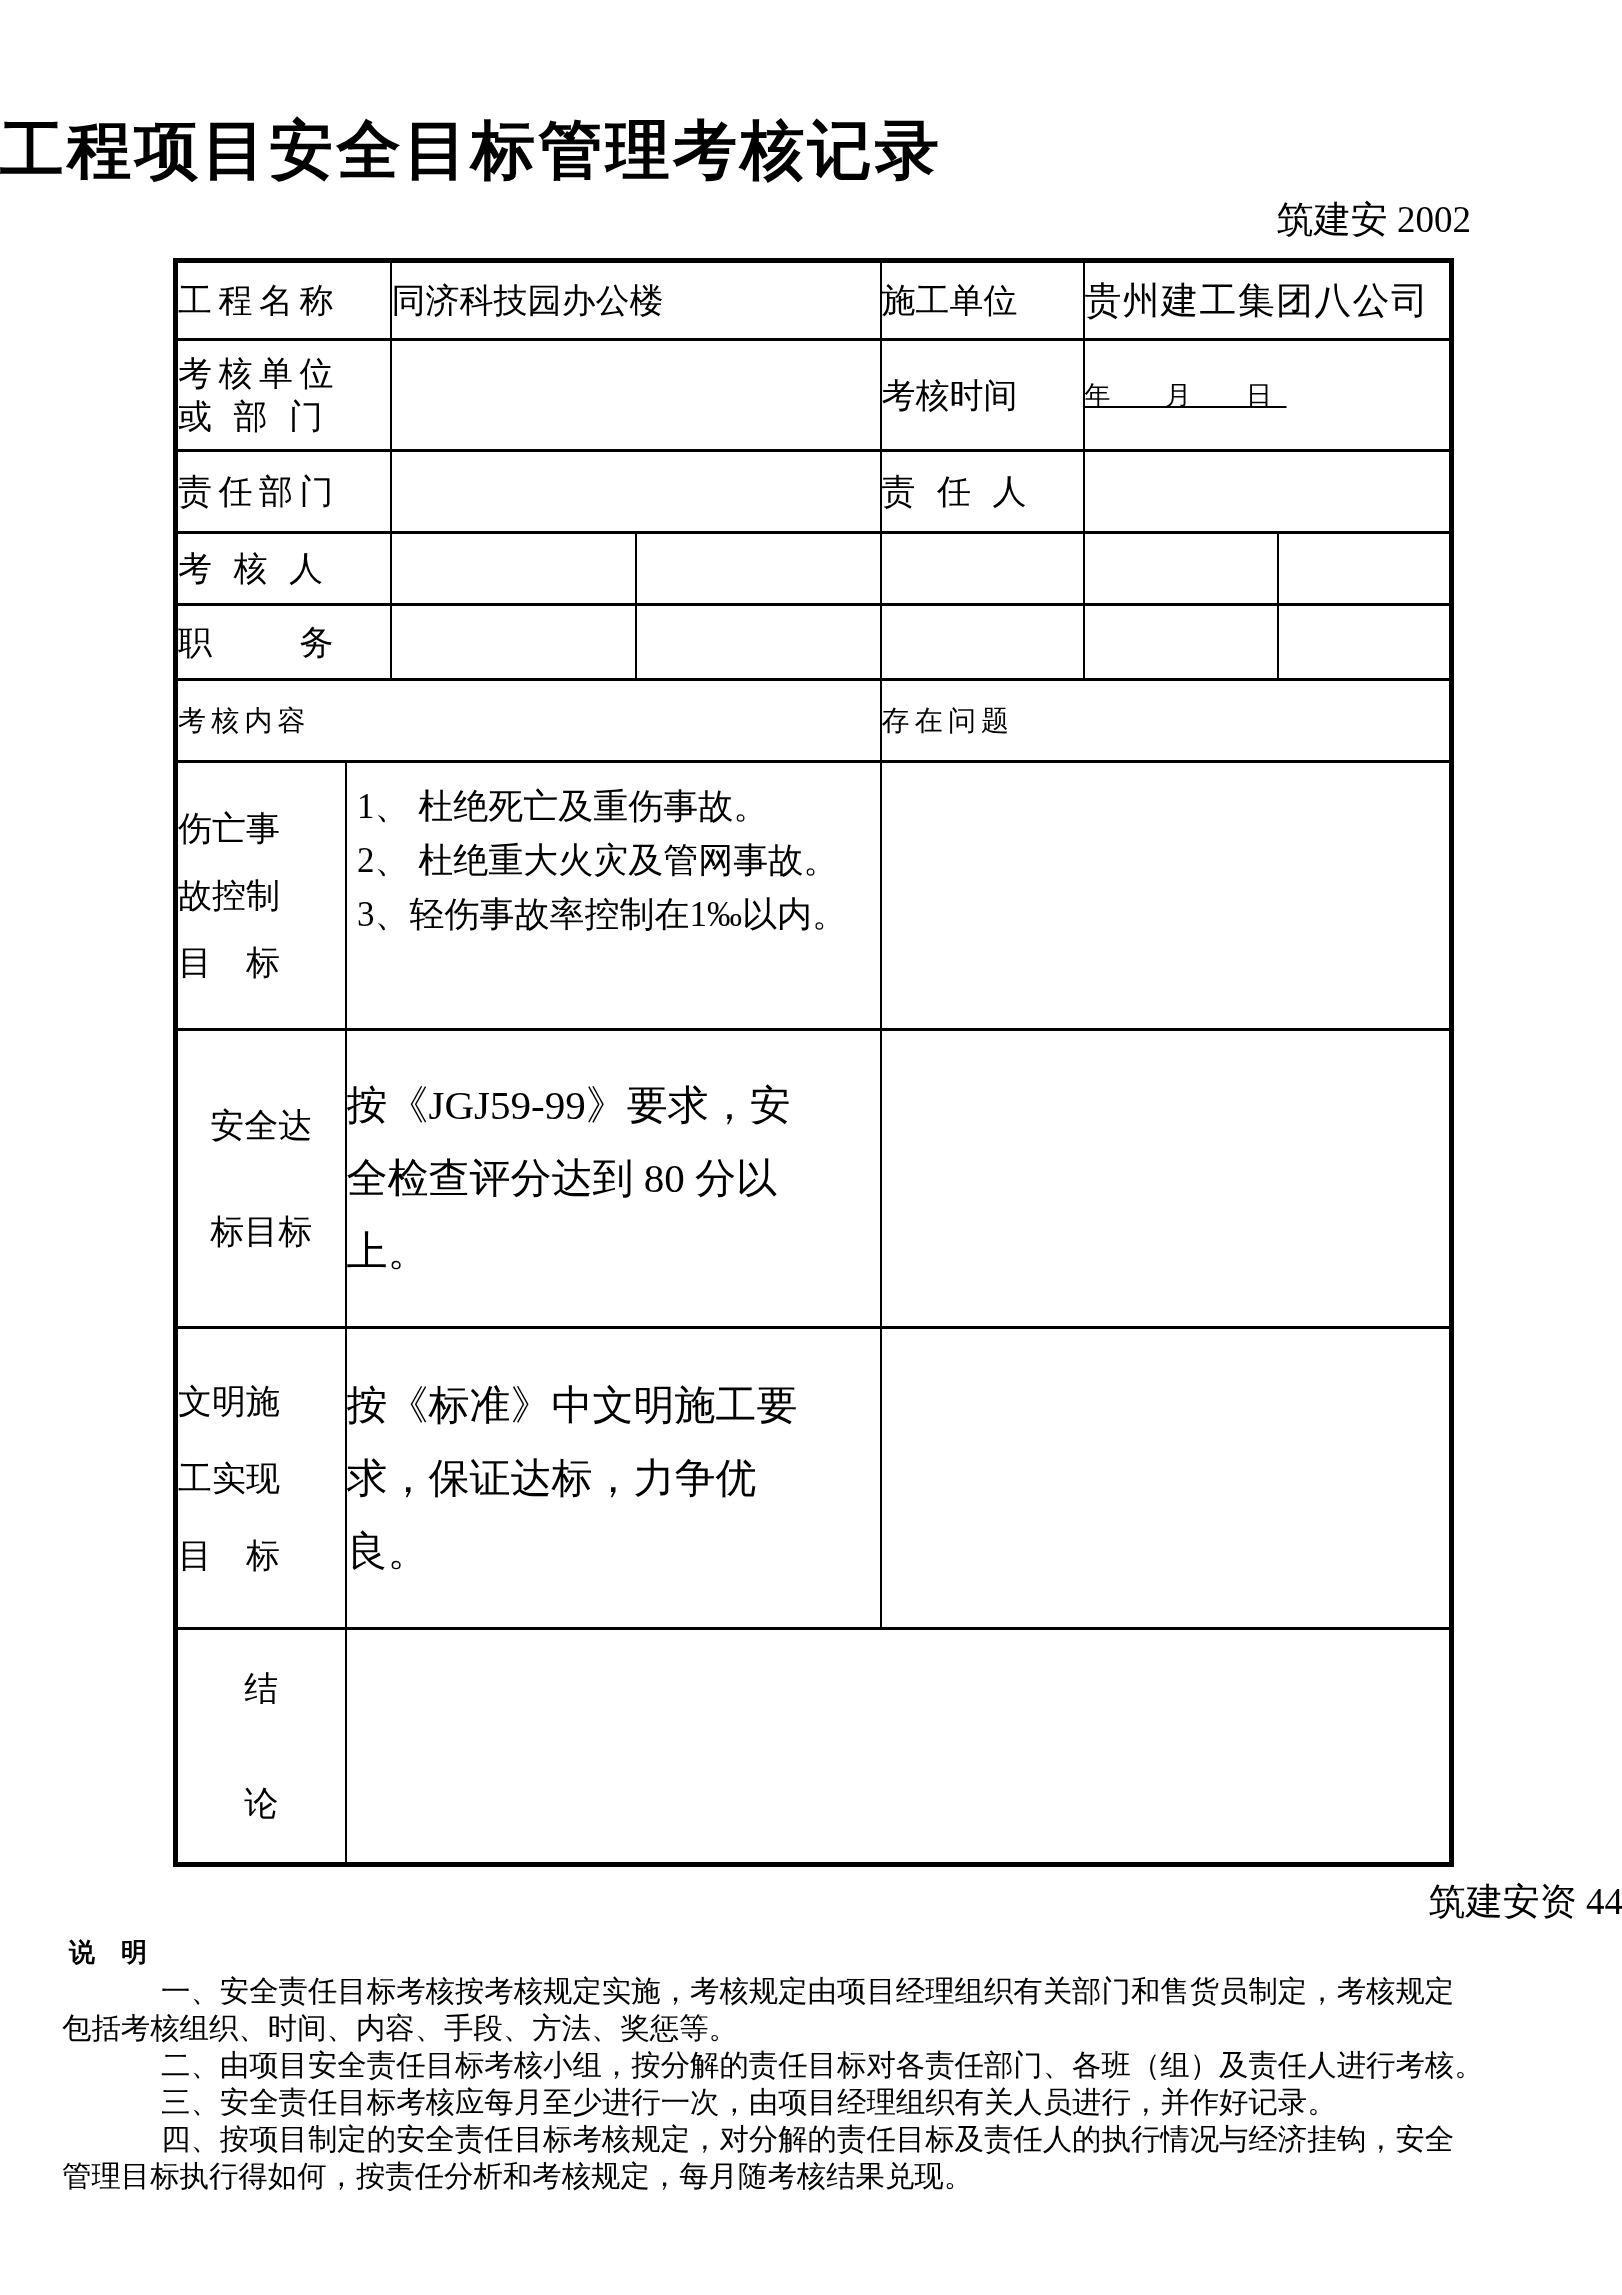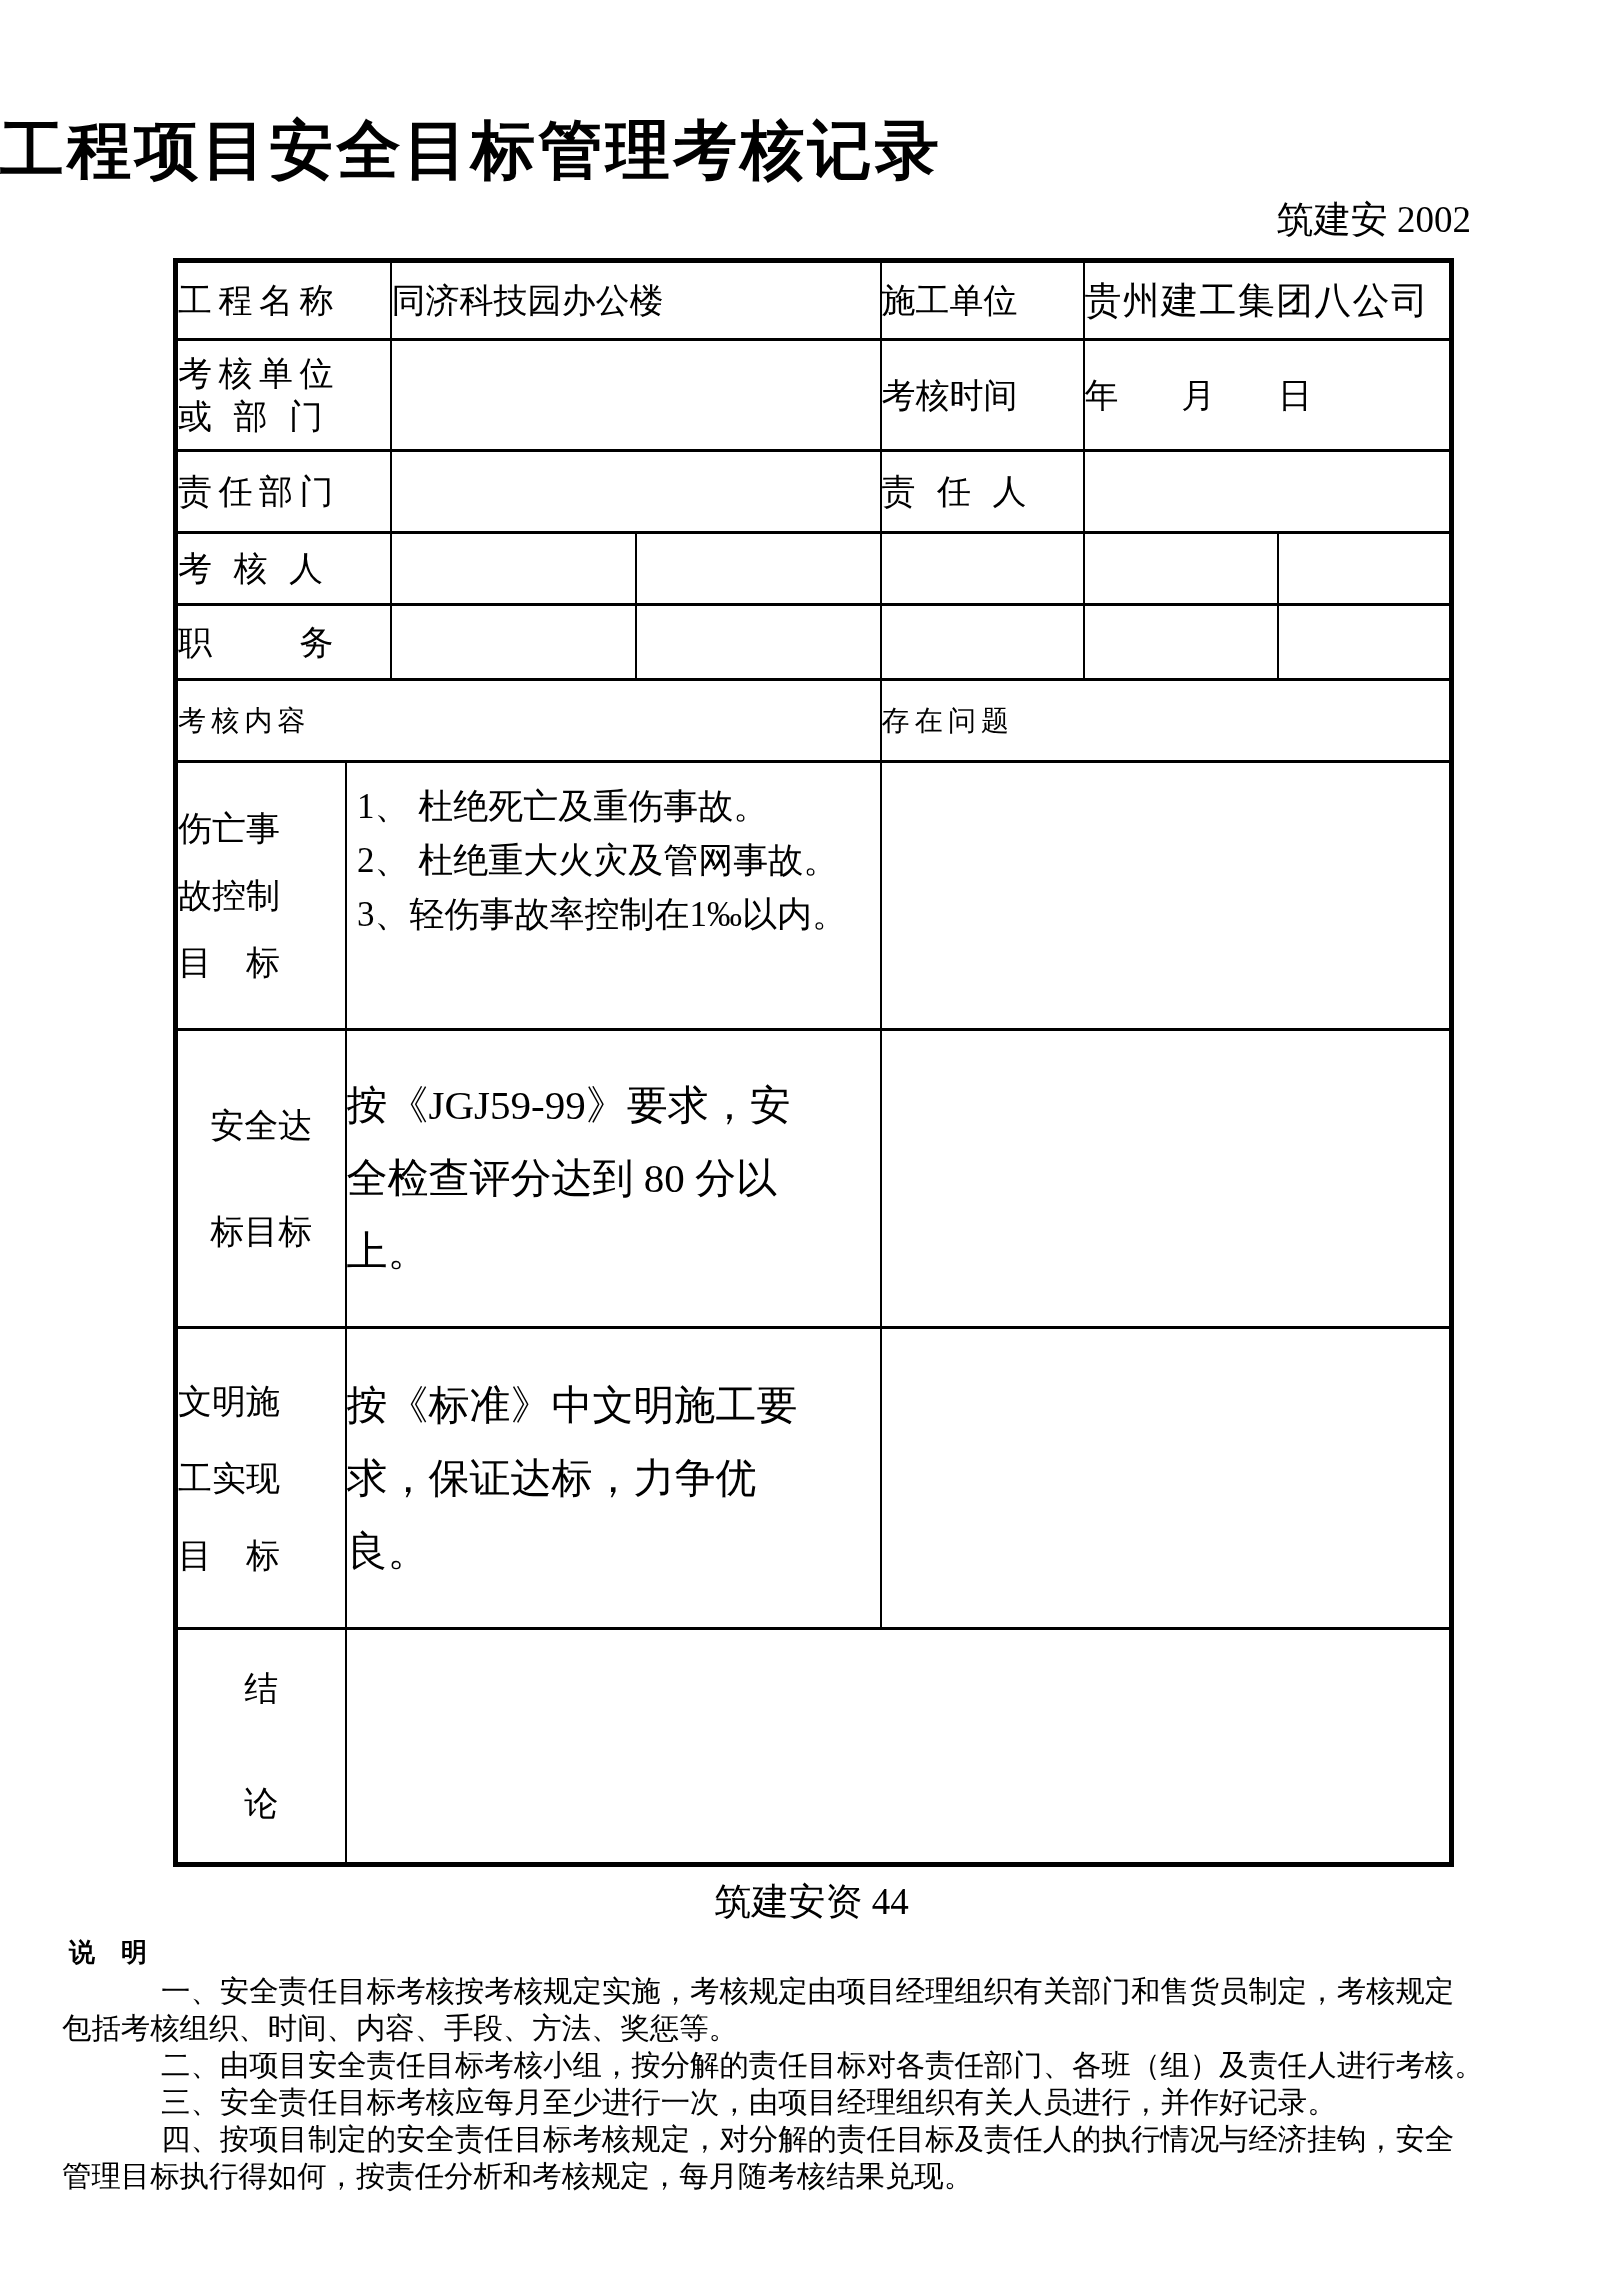--- a/index.html
+++ b/index.html
@@ -21,27 +21,27 @@
     width:1276px;margin:17px 0 0 173px;
     border:5.2px solid #000;
   }
   td{
     border:2px solid #000;border-top-width:3.3px;border-bottom-width:3.3px;
     padding:0;text-align:left;vertical-align:middle;
     font-size:34px;line-height:43px;overflow:hidden;
   }
   .ls{letter-spacing:6.5px;}
   .big-val{font-size:37px;letter-spacing:1.3px;margin-left:43px;}
-  .date-val{font-size:34px;letter-spacing:14.4px;}
+  .date-val{font-size:26px;letter-spacing:14.4px;text-decoration:underline;}
   .hdr{font-size:28px;letter-spacing:5.2px;}
   .goal-label div{line-height:67px;}
   .gap-label{display:flex;flex-direction:column;align-items:center;justify-content:center;gap:63px;}
   .items-cell{text-align:left;vertical-align:top;padding:17px 5.2px 0 10.5px;font-size:35px;line-height:54px;}
   .content-cell{font-size:41px;line-height:73px;}
-  .footer-code{margin-top:10.5px;text-align:center;font-size:37px;line-height:47px;}
+  .footer-code{margin-top:10.5px;text-align:right;font-size:37px;line-height:47px;}
   .notes-heading{
     margin:10.5px 0 0 69px;font-family:"Liberation Sans","DejaVu Sans",sans-serif;
     font-weight:bold;font-size:26px;line-height:34px;
   }
   .notes{margin:3.9px 36px 0 62px;font-size:29.4px;}
   .notes div{line-height:37px;}
   .notes .indent{padding-left:99px;}
 </style>
 </head>
 <body>

